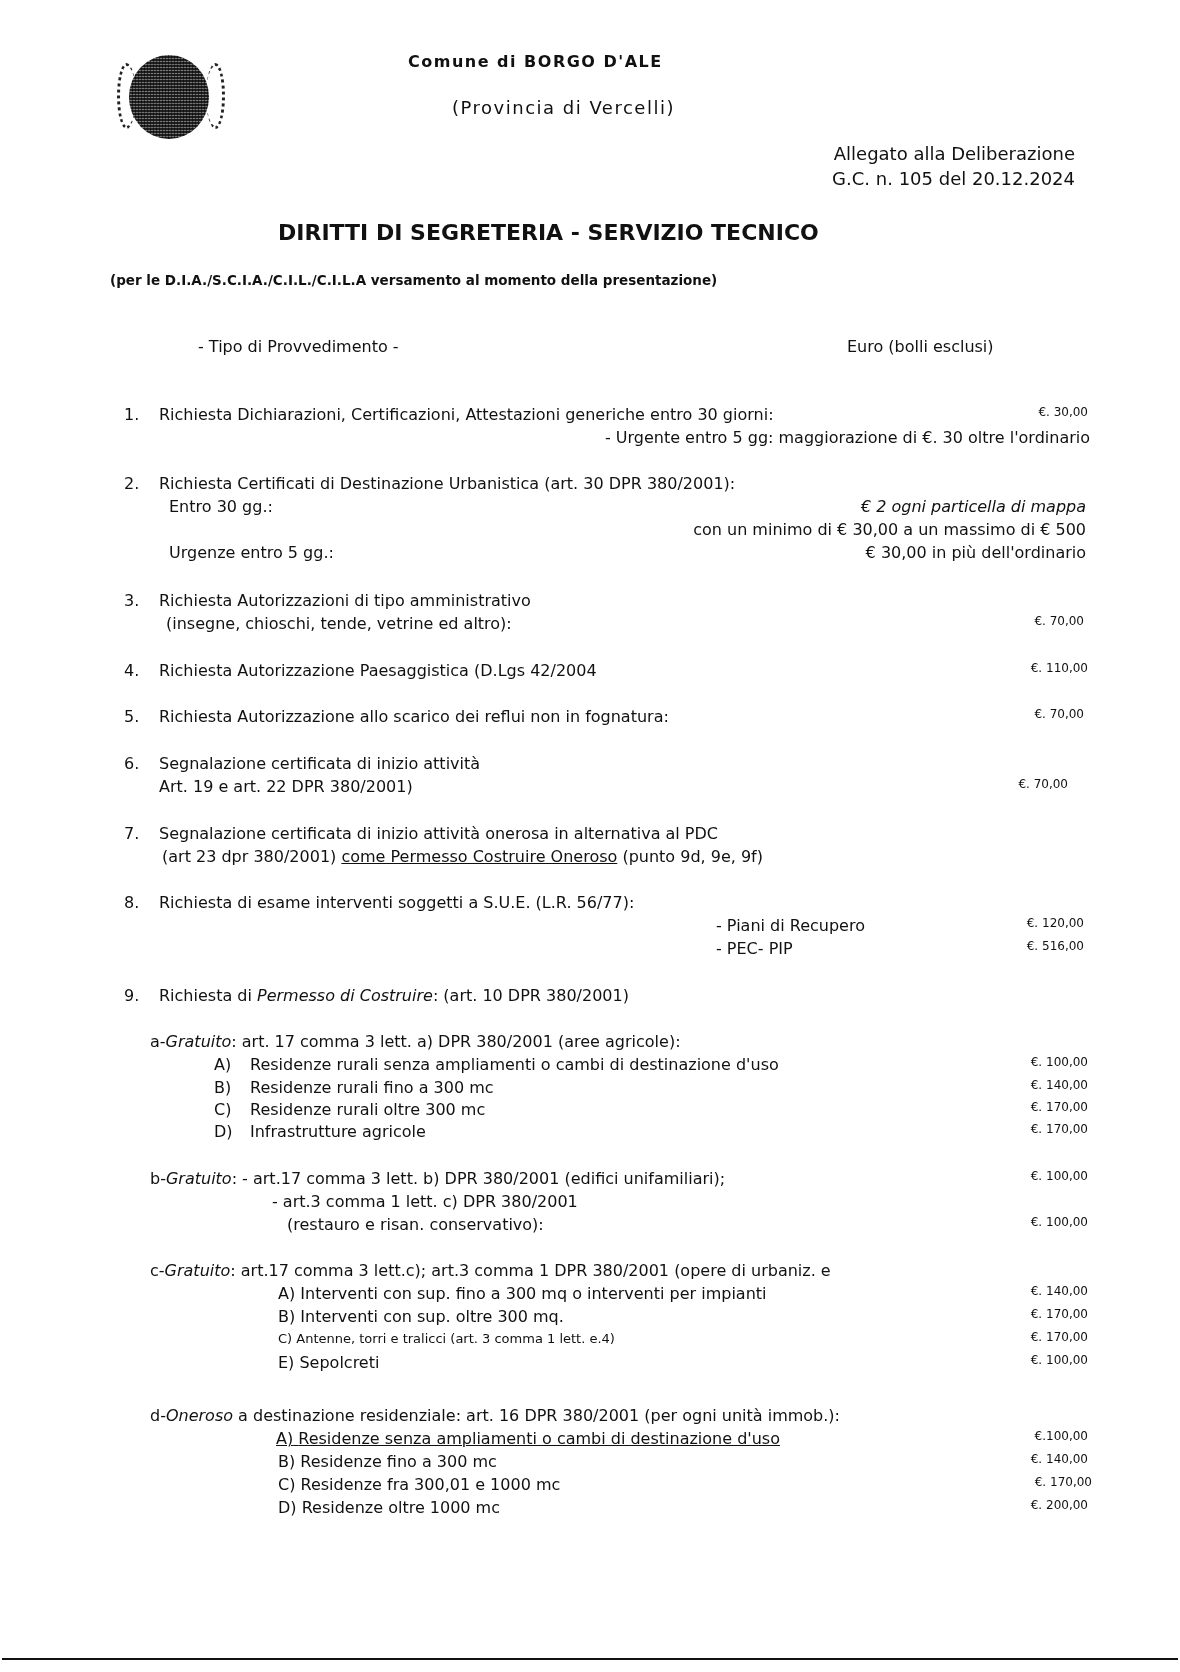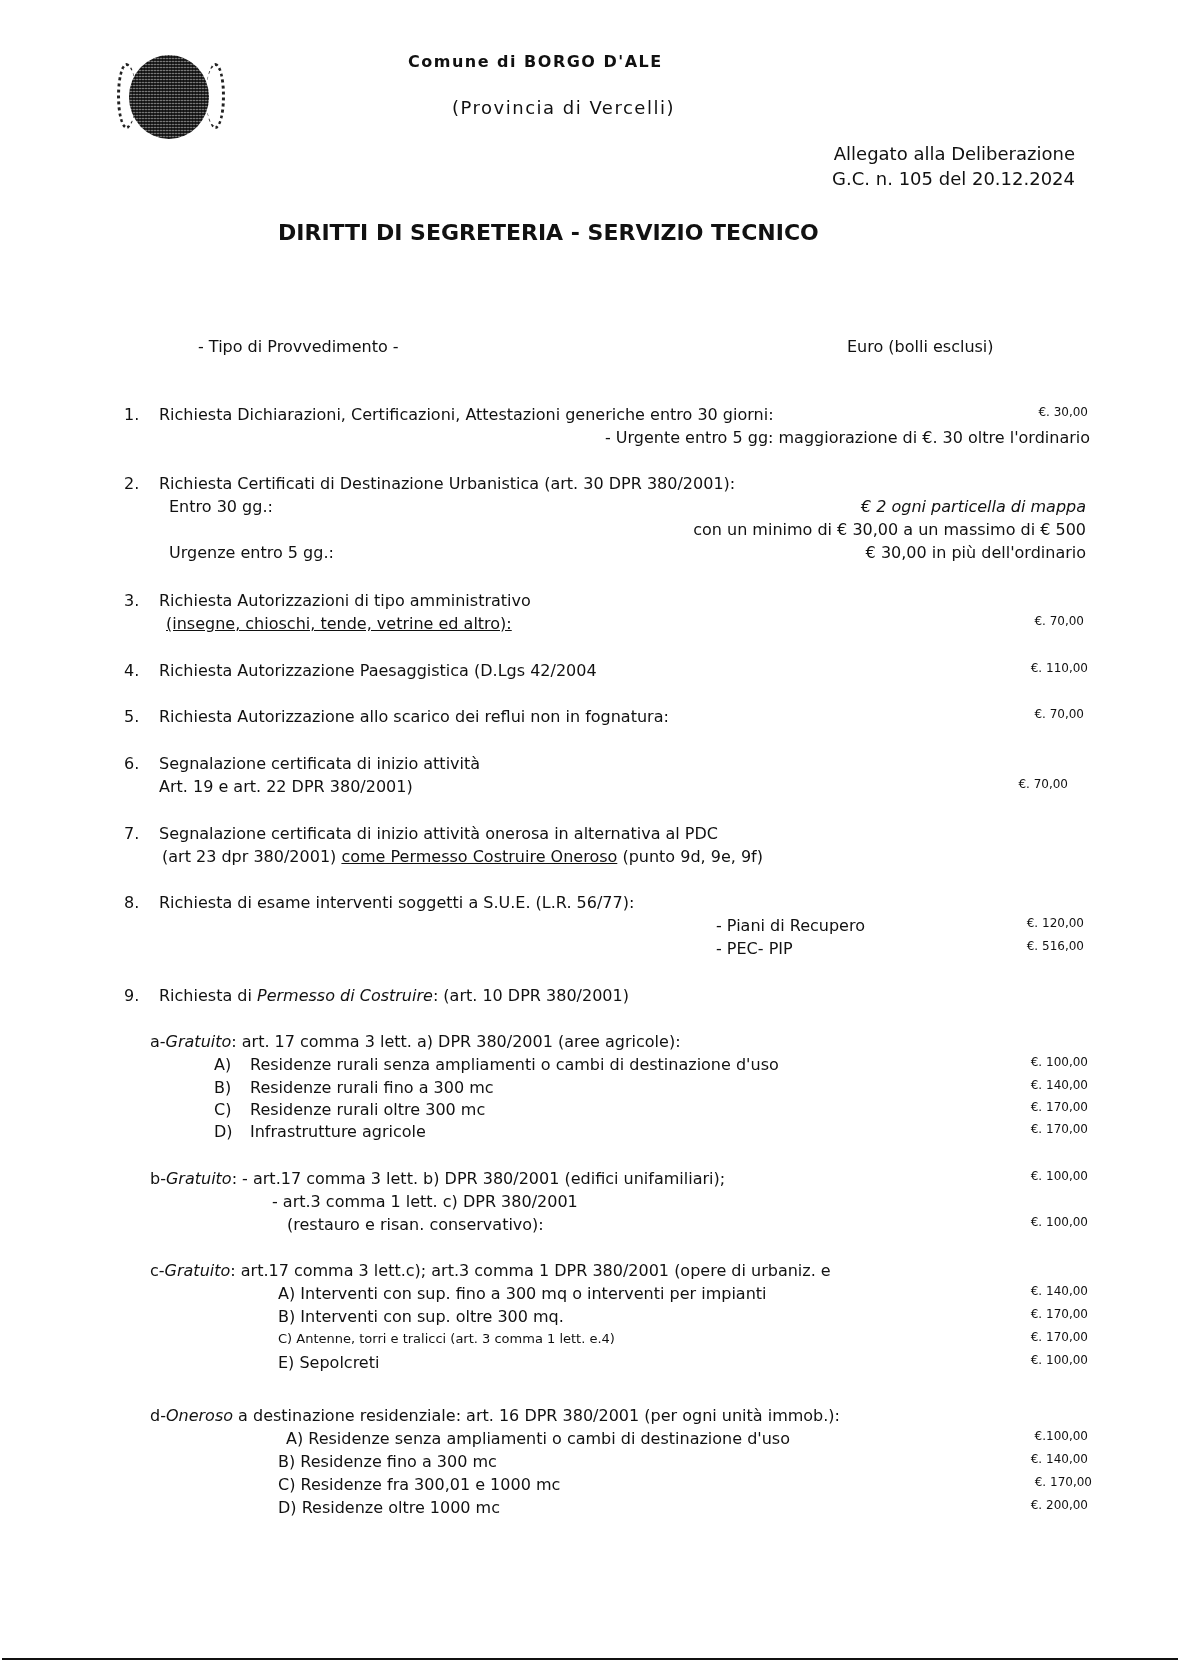--- a/index.html
+++ b/index.html
@@ -46,41 +46,42 @@
 </div>
 <div class="abs title-comune">Comune di BORGO D'ALE</div>
 <div class="abs title-prov">(Provincia di Vercelli)</div>
 <div class="abs allegato">
   <div>Allegato alla Deliberazione</div>
   <div>G.C. n. 105 del 20.12.2024</div>
 </div>
 
 <div class="abs main-title">DIRITTI DI SEGRETERIA - SERVIZIO TECNICO</div>
 <div class="abs subnote">
+  <div>(per le D.I.A./S.C.I.A./C.I.L./C.I.L.A versamento al momento della presentazione)</div>
 </div>
 
 <div class="abs col-head" style="left:198px;">- Tipo di Provvedimento -</div>
 <div class="abs col-head" style="left:847px;">Euro (bolli esclusi)</div>
 
 <div class="abs num" style="left:124px; top:405px;">1.</div>
 <div class="abs row" style="left:159px; top:405px;">Richiesta Dichiarazioni, Certificazioni, Attestazioni  generiche entro 30 giorni:</div>
 <div class="abs price" style="right:92px; top:405px;">€. 30,00</div>
 <div class="abs row" style="right:90px; top:428px;">-   Urgente entro 5 gg: maggiorazione di €. 30 oltre l'ordinario</div>
 
 <div class="abs num" style="left:124px; top:474px;">2.</div>
 <div class="abs row" style="left:159px; top:474px;">Richiesta Certificati di Destinazione Urbanistica (art. 30 DPR 380/2001):</div>
 <div class="abs row" style="left:169px; top:497px;">Entro  30 gg.:</div>
 <div class="abs row" style="right:94px; top:497px;font-style:italic;">€ 2 ogni particella di mappa</div>
 <div class="abs row" style="right:94px; top:520px;">con un minimo di € 30,00 a un massimo di € 500</div>
 <div class="abs row" style="left:169px; top:543px;">Urgenze entro 5 gg.:</div>
 <div class="abs row" style="right:94px; top:543px;">€ 30,00 in più dell'ordinario</div>
 
 <div class="abs num" style="left:124px; top:591px;">3.</div>
 <div class="abs row" style="left:159px; top:591px;">Richiesta Autorizzazioni di tipo amministrativo</div>
-<div class="abs row" style="left:166px; top:614px;text-decoration:underline;">(insegne, chioschi, tende, vetrine ed altro):</div>
+<div class="abs row" style="left:166px; top:614px;">(insegne, chioschi, tende, vetrine ed altro):</div>
 <div class="abs price" style="right:96px; top:614px;">€. 70,00</div>
 
 <div class="abs num" style="left:124px; top:661px;">4.</div>
 <div class="abs row" style="left:159px; top:661px;">Richiesta Autorizzazione Paesaggistica (D.Lgs 42/2004</div>
 <div class="abs price" style="right:92px; top:661px;">€. 110,00</div>
 
 <div class="abs num" style="left:124px; top:707px;">5.</div>
 <div class="abs row" style="left:159px; top:707px;">Richiesta Autorizzazione allo scarico dei reflui non in fognatura:</div>
 <div class="abs price" style="right:96px; top:707px;">€. 70,00</div>
 
@@ -127,21 +128,21 @@
 <div class="abs row" style="left:278px; top:1284px;"><span>A)</span> <span>Interventi con sup. fino a 300 mq o interventi per impianti</span></div>
 <div class="abs price" style="right:92px; top:1284px;">€. 140,00</div>
 <div class="abs row" style="left:278px; top:1307px;"><span>B)</span> <span>Interventi con sup. oltre 300 mq.</span></div>
 <div class="abs price" style="right:92px; top:1307px;">€. 170,00</div>
 <div class="abs row small" style="left:278px; top:1331px;"><span>C)</span> <span>Antenne, torri e tralicci (art. 3 comma 1 lett. e.4)</span></div>
 <div class="abs price" style="right:92px; top:1330px;">€. 170,00</div>
 <div class="abs row" style="left:278px; top:1353px;"><span>E)</span> <span>Sepolcreti</span></div>
 <div class="abs price" style="right:92px; top:1353px;">€. 100,00</div>
 
 <div class="abs row" style="left:150px; top:1406px;"><span>d-</span><i>Oneroso</i><span> a destinazione residenziale: art. 16 DPR 380/2001 (per ogni unità immob.):</span></div>
-<div class="abs row" style="left:286px; top:1429px;"><span>A)</span> <span>Residenze senza ampliamenti o cambi di destinazione d'uso</span></div>
+<div class="abs row" style="left:276px; top:1429px;text-decoration:underline;"><span>A)</span> <span>Residenze senza ampliamenti o cambi di destinazione d'uso</span></div>
 <div class="abs price" style="right:92px; top:1429px;">€.100,00</div>
 <div class="abs row" style="left:278px; top:1452px;"><span>B)</span> <span>Residenze fino a 300 mc</span></div>
 <div class="abs price" style="right:92px; top:1452px;">€. 140,00</div>
 <div class="abs row" style="left:278px; top:1475px;"><span>C)</span> <span>Residenze fra 300,01 e 1000 mc</span></div>
 <div class="abs price" style="right:88px; top:1475px;">€. 170,00</div>
 <div class="abs row" style="left:278px; top:1498px;"><span>D)</span> <span>Residenze oltre 1000 mc</span></div>
 <div class="abs price" style="right:92px; top:1498px;margin-left:16px;">€. 200,00</div>
 
 <div class="bottom-rule"></div>
 

